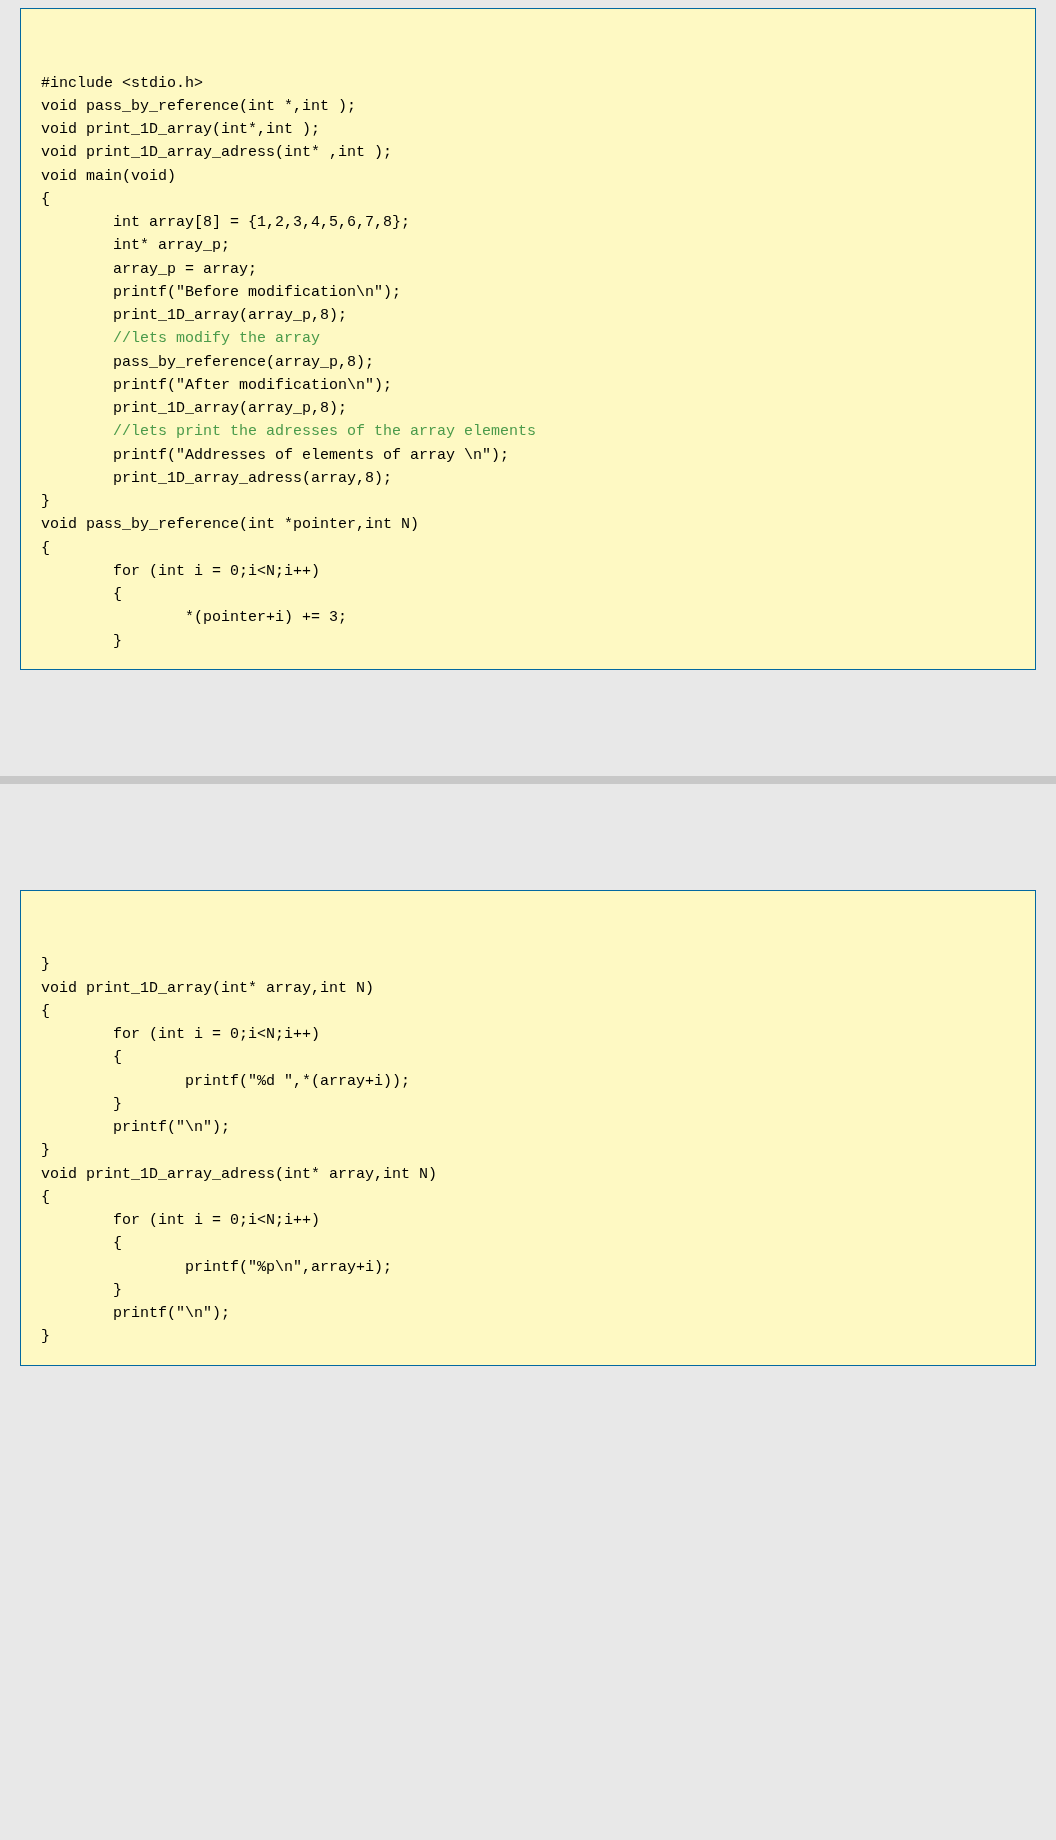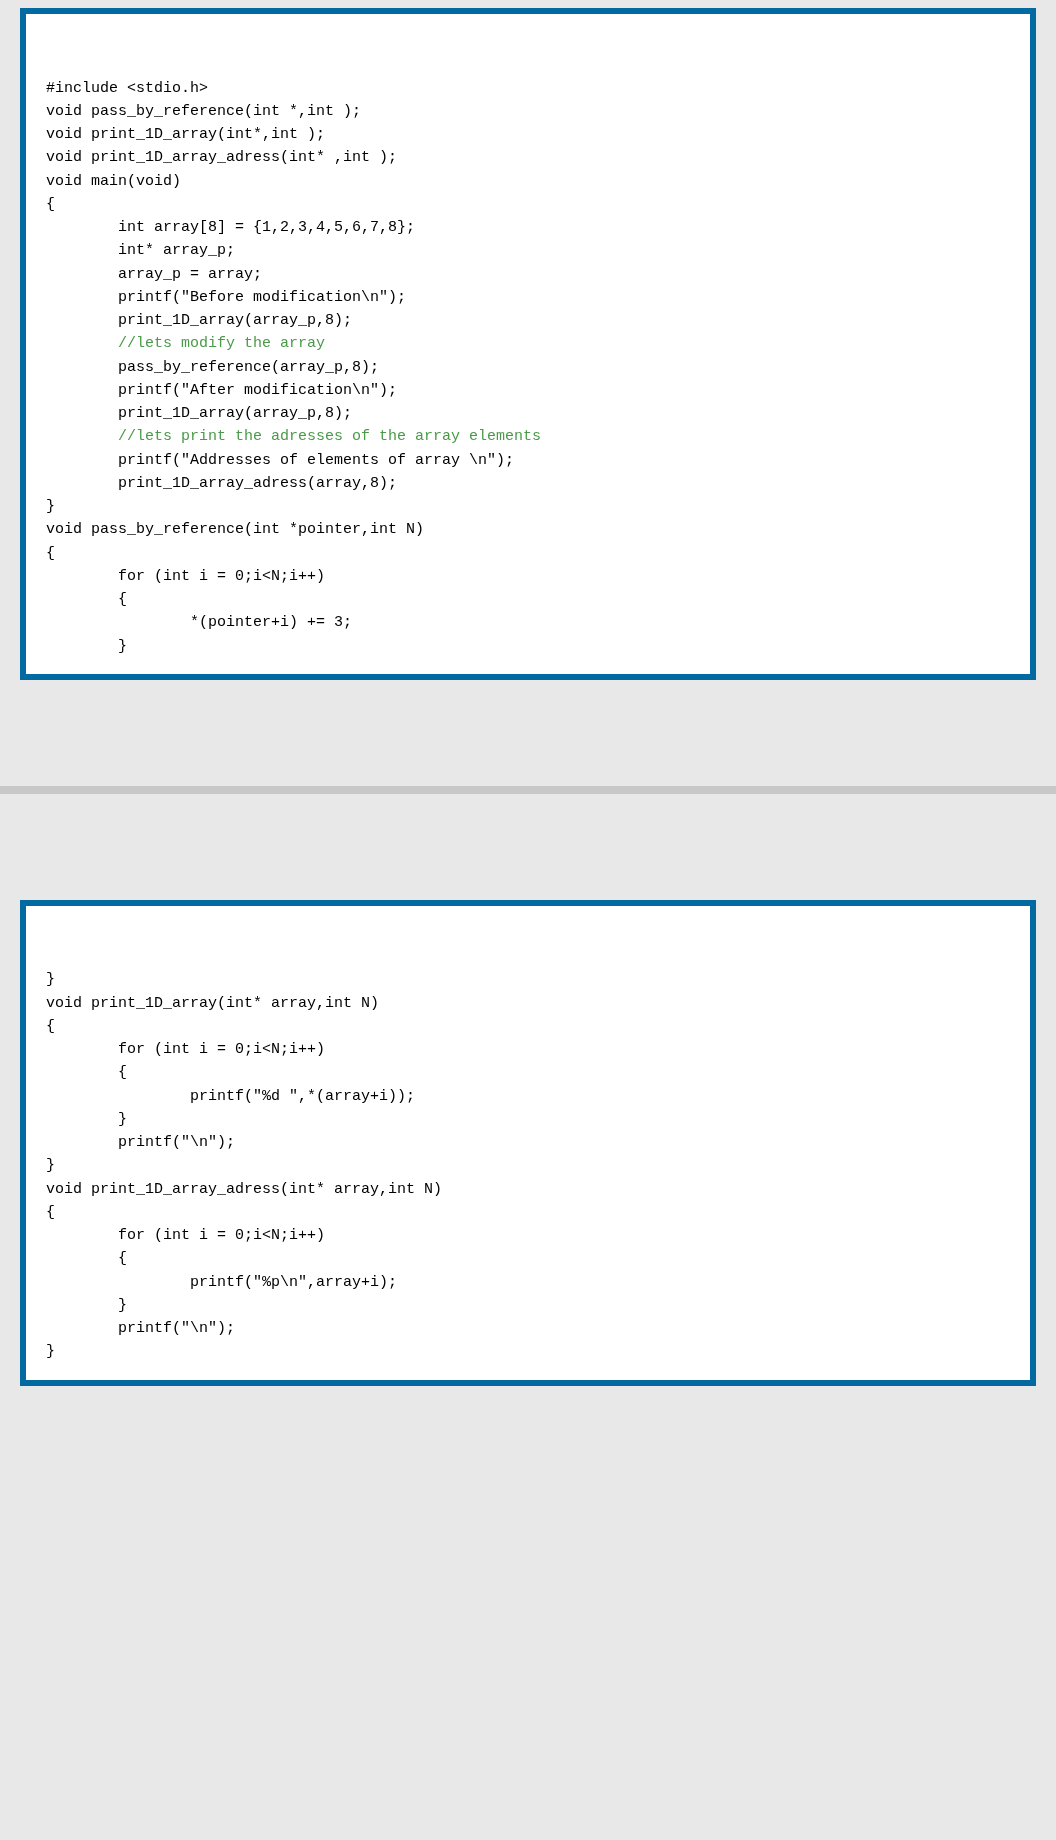--- a/index.html
+++ b/index.html
@@ -18,22 +18,22 @@
     .page-container {
       width: 1056px;
       min-height: 1840px;
       background-color: #e8e8e8;
       display: flex;
       flex-direction: column;
       gap: 0;
     }
 
     .code-block {
-      background-color: #ffffff;
-      border: 6px solid #0369a1;
+      background-color: #fef9c3;
+      border: 1px solid #0369a1;
       margin: 10px 20px;
       padding: 16px 20px;
       font-family: 'Courier New', Courier, monospace;
       font-size: 15px;
       line-height: 1.55;
       white-space: pre;
       color: #000000;
     }
 
     .code-block-top {

